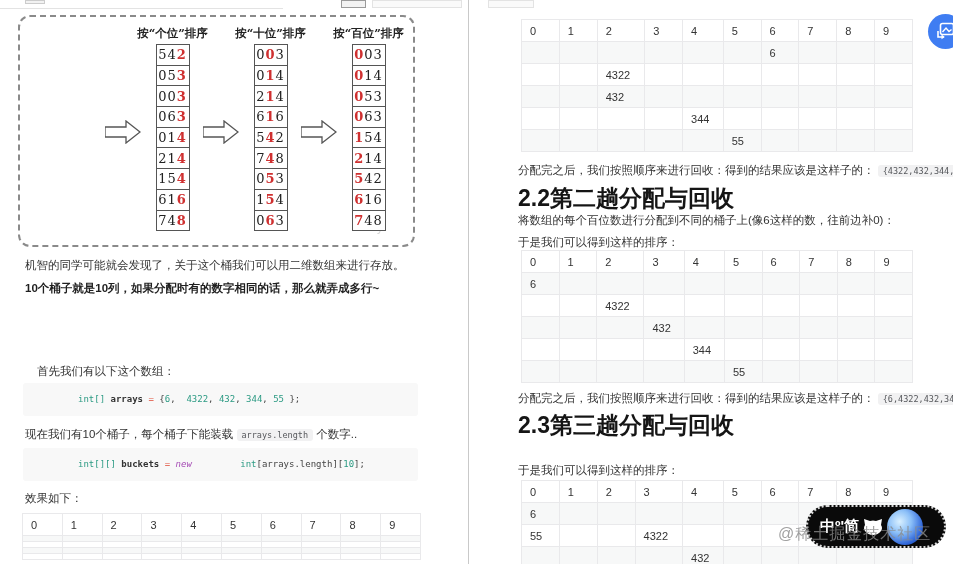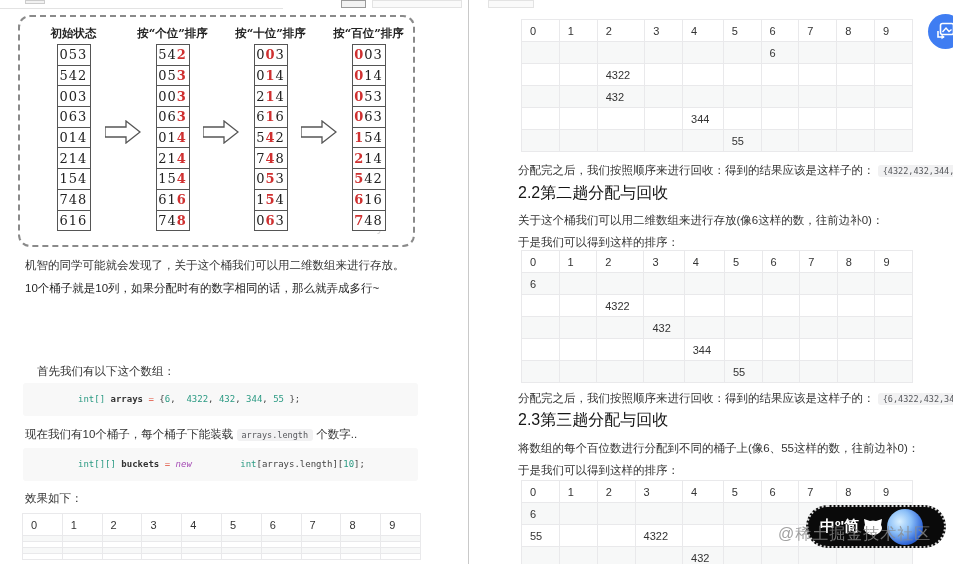--- a/index.html
+++ b/index.html
@@ -20,23 +20,23 @@
   .dcells{width:34px;margin:5px auto 0;}
   .dcell{box-sizing:border-box;width:34px;height:21.7px;border:1px solid #555;margin-top:-1px;
          background:#fff;display:flex;align-items:center;justify-content:center;
          font:13px "DejaVu Serif",serif;color:#222;letter-spacing:1px;}
   .dcell .hl{color:#cf3030;font-weight:bold;}
   .darrow{position:absolute;top:103px;}
   #sky{position:absolute;left:345px;top:203px;font:12px "Liberation Sans",sans-serif;color:#d6d6d6;}
 
   
   .p{position:absolute;font-size:11.5px;line-height:16px;color:#333;white-space:nowrap;}
-  .b{font-weight:normal;color:#1f1f1f;}
+  .b{font-weight:bold;color:#1f1f1f;}
   .h2{position:absolute;font-size:20px;font-weight:bold;color:#151515;white-space:nowrap;}
-  .h3{position:absolute;font-size:16px;font-weight:normal;color:#151515;white-space:nowrap;}
+  .h3{position:absolute;font-size:23px;font-weight:bold;color:#151515;white-space:nowrap;}
 
   
   .codeblock{position:absolute;box-sizing:border-box;width:395px;height:33px;background:#f8f8f8;
              border-radius:3px;padding:9px 12px;font:9px "DejaVu Sans Mono",monospace;
              white-space:pre;line-height:15px;color:#444;}
   .c-type{color:#2b9a83;margin-left:43px;}.c-num{color:#2b9a83;}.c-op{color:#df4b37;}
   .c-kw{color:#a64db5;font-style:italic;}.c-var{color:#333;font-weight:bold;}.c-pl{color:#444;}
   .icode{background:#f1f1f2;border-radius:3px;padding:1px 5px;
          font:8.5px "DejaVu Sans Mono",monospace;color:#56585c;}
 
@@ -78,34 +78,20 @@
     <svg class="darrow" style="left:85px;" width="36" height="24" viewBox="0 0 36 24">
       <polygon points="0,7 21,7 21,1 35,12 21,23 21,17 0,17" fill="#fff" stroke="#555" stroke-width="1.3"></polygon>
     </svg>
     <svg class="darrow" style="left:183px;" width="36" height="24" viewBox="0 0 36 24">
       <polygon points="0,7 21,7 21,1 35,12 21,23 21,17 0,17" fill="#fff" stroke="#555" stroke-width="1.3"></polygon>
     </svg>
     <svg class="darrow" style="left:281px;" width="36" height="24" viewBox="0 0 36 24">
       <polygon points="0,7 21,7 21,1 35,12 21,23 21,17 0,17" fill="#fff" stroke="#555" stroke-width="1.3"></polygon>
     </svg>
     <span id="sky">sky</span>
-  <div class="dcol" style="left: 3.5px;">
-        <div class="dcol-title">初始状态</div>
-        <div class="dcells">
-          <div class="dcell">053</div>
-          <div class="dcell">542</div>
-          <div class="dcell">003</div>
-          <div class="dcell">063</div>
-          <div class="dcell">014</div>
-          <div class="dcell">214</div>
-          <div class="dcell">154</div>
-          <div class="dcell">748</div>
-          <div class="dcell">616</div>
-        </div>
-      </div>
       <div class="dcol" style="left: 102.5px;">
         <div class="dcol-title">按“个位”排序</div>
         <div class="dcells">
           <div class="dcell">
             <span>5</span>
             <span>4</span>
             <span class="hl">2</span>
           </div>
           <div class="dcell">
             <span>0</span>
@@ -414,21 +400,21 @@
         </tbody>
       </table>
   </div>
 
   <div class="p" style="left:518px;top:162px;">
     <span>分配完之后，我们按照顺序来进行回收：得到的结果应该是这样子的：</span>
     <span class="icode">{4322,432,344,55,6}</span>
   </div>
 
   <div class="h3" style="left:518px;top:183px;">2.2第二趟分配与回收</div>
-  <div class="p" style="left:518px;top:212px;">关于这个桶我们可以用二维数组来进行存放(像6这样的数，往前边补0)：</div>
+  <div class="p" style="left:518px;top:212px;">将数组的每个百位数进行分配到不同的桶子上(像6这样的数，往前边补0)：</div>
   <div class="p" style="left:518px;top:234px;">于是我们可以得到这样的排序：</div>
 
   <div class="rtable-wrap" style="top:250px;">
     <table class="btable" id="rtable2">
         <thead>
           <tr>
             <th>0</th>
             <th>1</th>
             <th>2</th>
             <th>3</th>
@@ -504,21 +490,20 @@
         </tbody>
       </table>
   </div>
 
   <div class="p" style="left:518px;top:390px;">
     <span>分配完之后，我们按照顺序来进行回收：得到的结果应该是这样子的：</span>
     <span class="icode">{6,4322,432,344,55}</span>
   </div>
 
   <div class="h3" style="left:518px;top:410px;">2.3第三趟分配与回收</div>
-  <div class="p" style="left:518px;top:440px;">将数组的每个百位数进行分配到不同的桶子上(像6、55这样的数，往前边补0)：</div>
   <div class="p" style="left:518px;top:462px;">于是我们可以得到这样的排序：</div>
 
   <div class="rtable-wrap" style="top:480px;">
     <table class="btable" id="rtable3">
         <thead>
           <tr>
             <th>0</th>
             <th>1</th>
             <th>2</th>
             <th>3</th>

